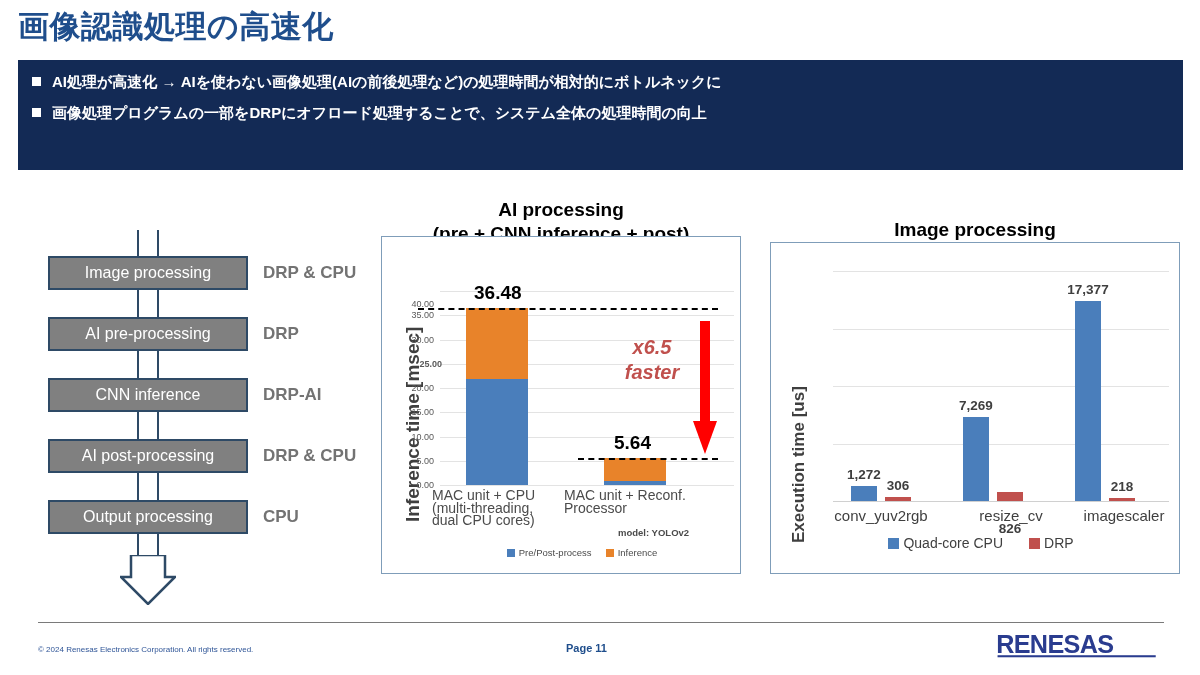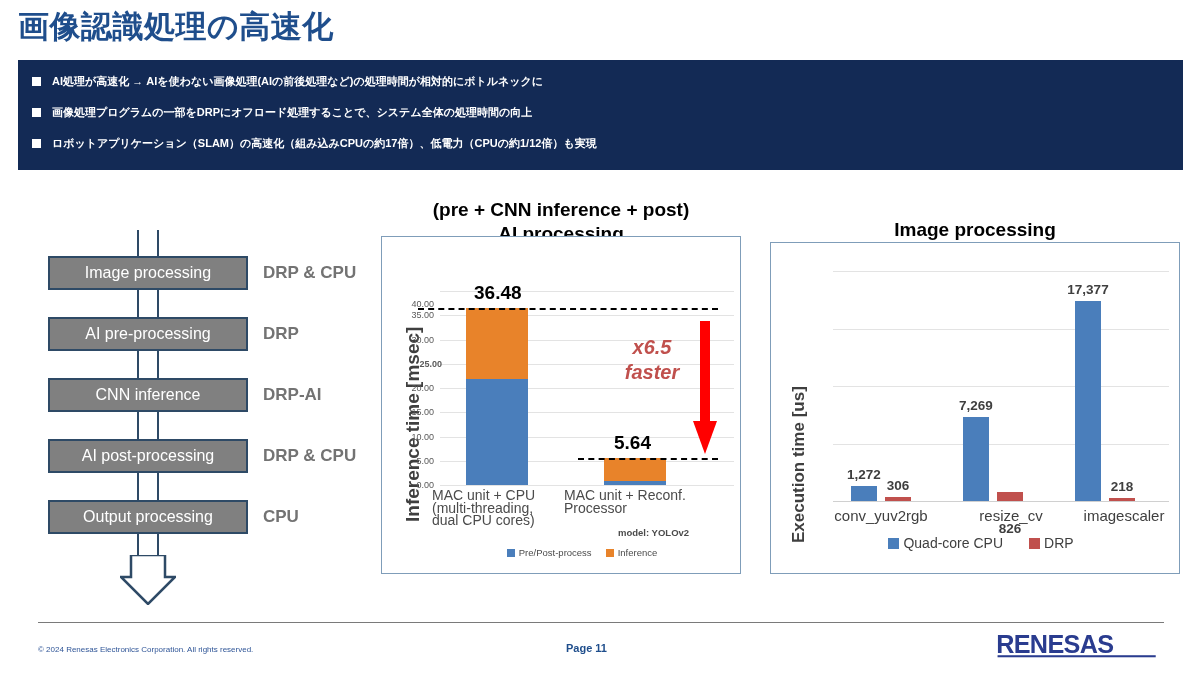--- a/index.html
+++ b/index.html
@@ -19,21 +19,21 @@
     position:absolute;left:18px;top:60px;width:1165px;height:110px;
     background:#132A55;
     box-sizing:border-box;
     padding:10px 0 0 14px;
   }
   .bullet-row{display:flex;align-items:flex-start;margin-bottom:7px;height:24px;}
   .bullet-sq{
     width:9px;height:9px;background:#ffffff;margin-top:7px;margin-right:11px;flex:0 0 auto;
   }
   .bullet-text{
-    color:#ffffff;font-size:11px;font-weight:bold;line-height:23px;white-space:nowrap;
+    color:#ffffff;font-size:15px;font-weight:bold;line-height:23px;white-space:nowrap;
   }
   
   .flow{position:absolute;left:20px;top:230px;width:340px;height:370px;}
   .flow-line{
     position:absolute;left:117px;top:0;width:22px;height:330px;
     border-left:2.5px solid #2E4A66;border-right:2.5px solid #2E4A66;
     box-sizing:border-box;
   }
   .flow-arrow{
     position:absolute;left:100px;top:325px;width:56px;height:50px;
@@ -120,24 +120,20 @@
 
 <div class="bullet-bar">
   <div class="bullet-row">
     <span class="bullet-sq"></span>
     <span class="bullet-text">AI処理が高速化 → AIを使わない画像処理(AIの前後処理など)の処理時間が相対的にボトルネックに</span>
   </div>
   <div class="bullet-row">
     <span class="bullet-sq"></span>
     <span class="bullet-text">画像処理プログラムの一部をDRPにオフロード処理することで、システム全体の処理時間の向上</span>
   </div>
-  <div class="bullet-row">
-    <span class="bullet-sq"></span>
-    <span class="bullet-text">ロボットアプリケーション（SLAM）の高速化（組み込みCPUの約17倍）、低電力（CPUの約1/12倍）も実現</span>
-  </div>
 </div>
 
 <div class="flow">
   <div class="flow-line"></div>
   <svg class="flow-arrow" viewBox="0 0 56 50">
     <polygon points="11,0 45,0 45,22 55,22 28,49 1,22 11,22" fill="#ffffff" stroke="#2E4A66" stroke-width="2.5" stroke-linejoin="miter"></polygon>
   </svg>
 
   <div class="flow-box" style="top:26px">
     <span>Image processing</span>
@@ -159,22 +155,22 @@
     </div>
   <div class="flow-label" style="top:209px">DRP &amp; CPU</div>
 
   <div class="flow-box" style="top:270px">
     <span>Output processing</span>
     </div>
   <div class="flow-label" style="top:270px">CPU</div>
 </div>
 
 <div class="chart-heading" id="ai-heading">
+  <div>AI processing</div>
   <div>(pre + CNN inference + post)</div>
-  <div>AI processing</div>
 </div>
 
 <div class="chart-card" id="ai-card">
 
   <div class="ylabel-rot" style="left:20px;top:285px;">Inference time [msec]</div>
 
   <div id="ai-grid">
       <div class="gridline" style="left: 58px; width: 294px; top: 54px;"></div>
       <div class="gridline" style="left: 58px; width: 294px; top: 78.25px;"></div>
       <div class="gridline" style="left: 58px; width: 294px; top: 102.5px;"></div>

